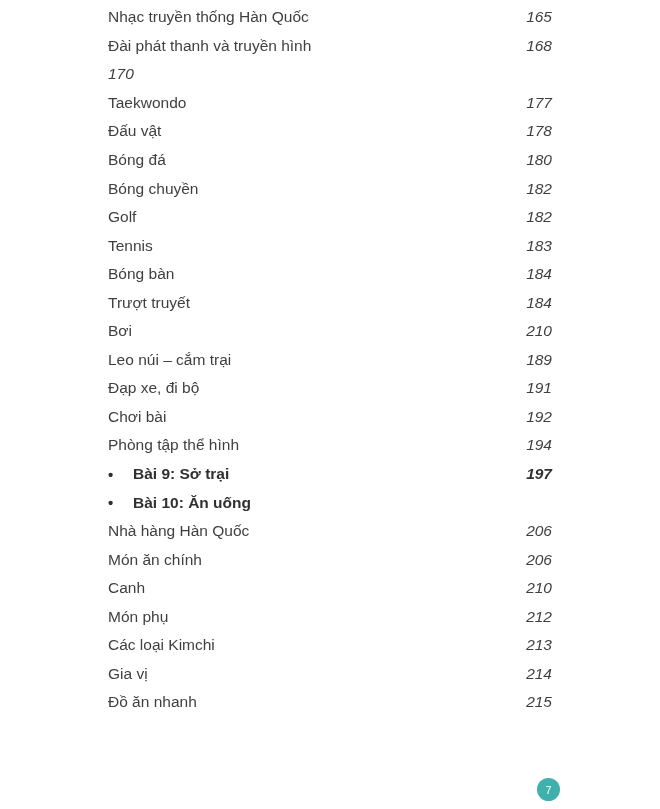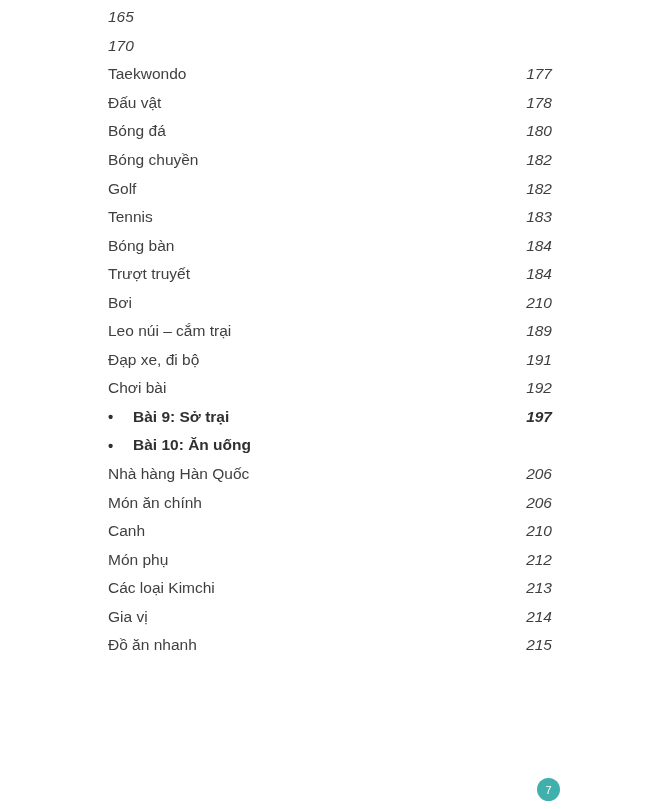--- a/index.html
+++ b/index.html
@@ -60,23 +60,32 @@
     color: #ffffff;
     font-size: 11px;
     font-family: "Liberation Sans", sans-serif;
   }
 </style>
 </head>
 <body>
 
 <div class="toc">
     <div class="toc-row">
+      <span class="left">
+        <span>Nhạc truyền thống Hàn Quốc</span>
+      </span>
       <span class="page-num">165</span>
     </div>
     <div class="toc-row">
+      <span class="left">
+        <span>Đài phát thanh và truyền hình</span>
+      </span>
+      <span class="page-num">168</span>
+    </div>
+    <div class="toc-row">
       <span class="page-num">170</span>
     </div>
     <div class="toc-row">
       <span class="left">
         <span>Taekwondo</span>
       </span>
       <span class="page-num">177</span>
     </div>
     <div class="toc-row">
       <span class="left">
@@ -136,20 +145,26 @@
       <span class="left">
         <span>Đạp xe, đi bộ</span>
       </span>
       <span class="page-num">191</span>
     </div>
     <div class="toc-row">
       <span class="left">
         <span>Chơi bài</span>
       </span>
       <span class="page-num">192</span>
+    </div>
+    <div class="toc-row">
+      <span class="left">
+        <span>Phòng tập thể hình</span>
+      </span>
+      <span class="page-num">194</span>
     </div>
     <div class="toc-row chapter">
       <span class="left">
         <span class="bullet">•</span>
         <span>Bài 9: Sở trại</span>
       </span>
       <span class="page-num">197</span>
     </div>
     <div class="toc-row chapter">
       <span class="left">

